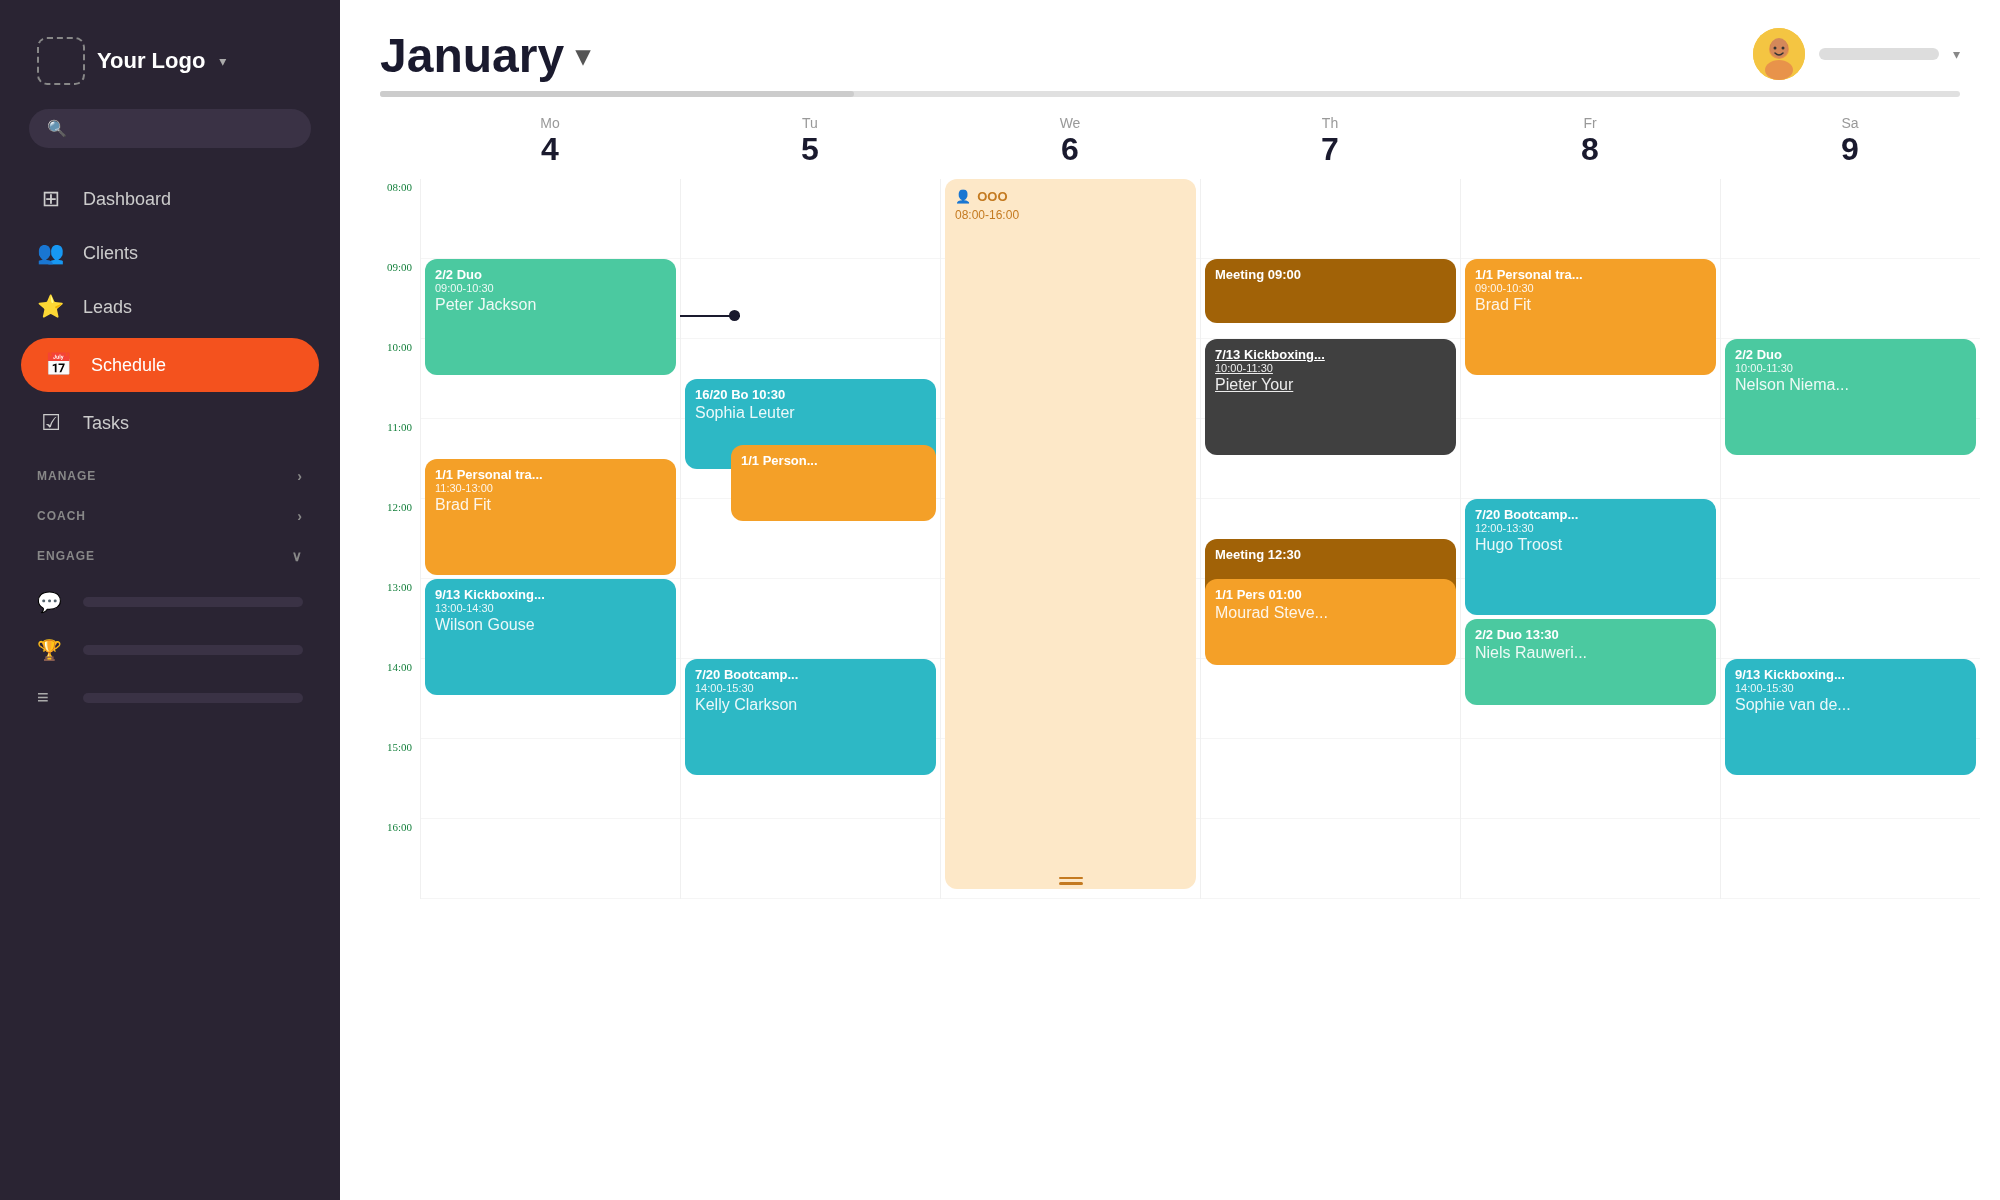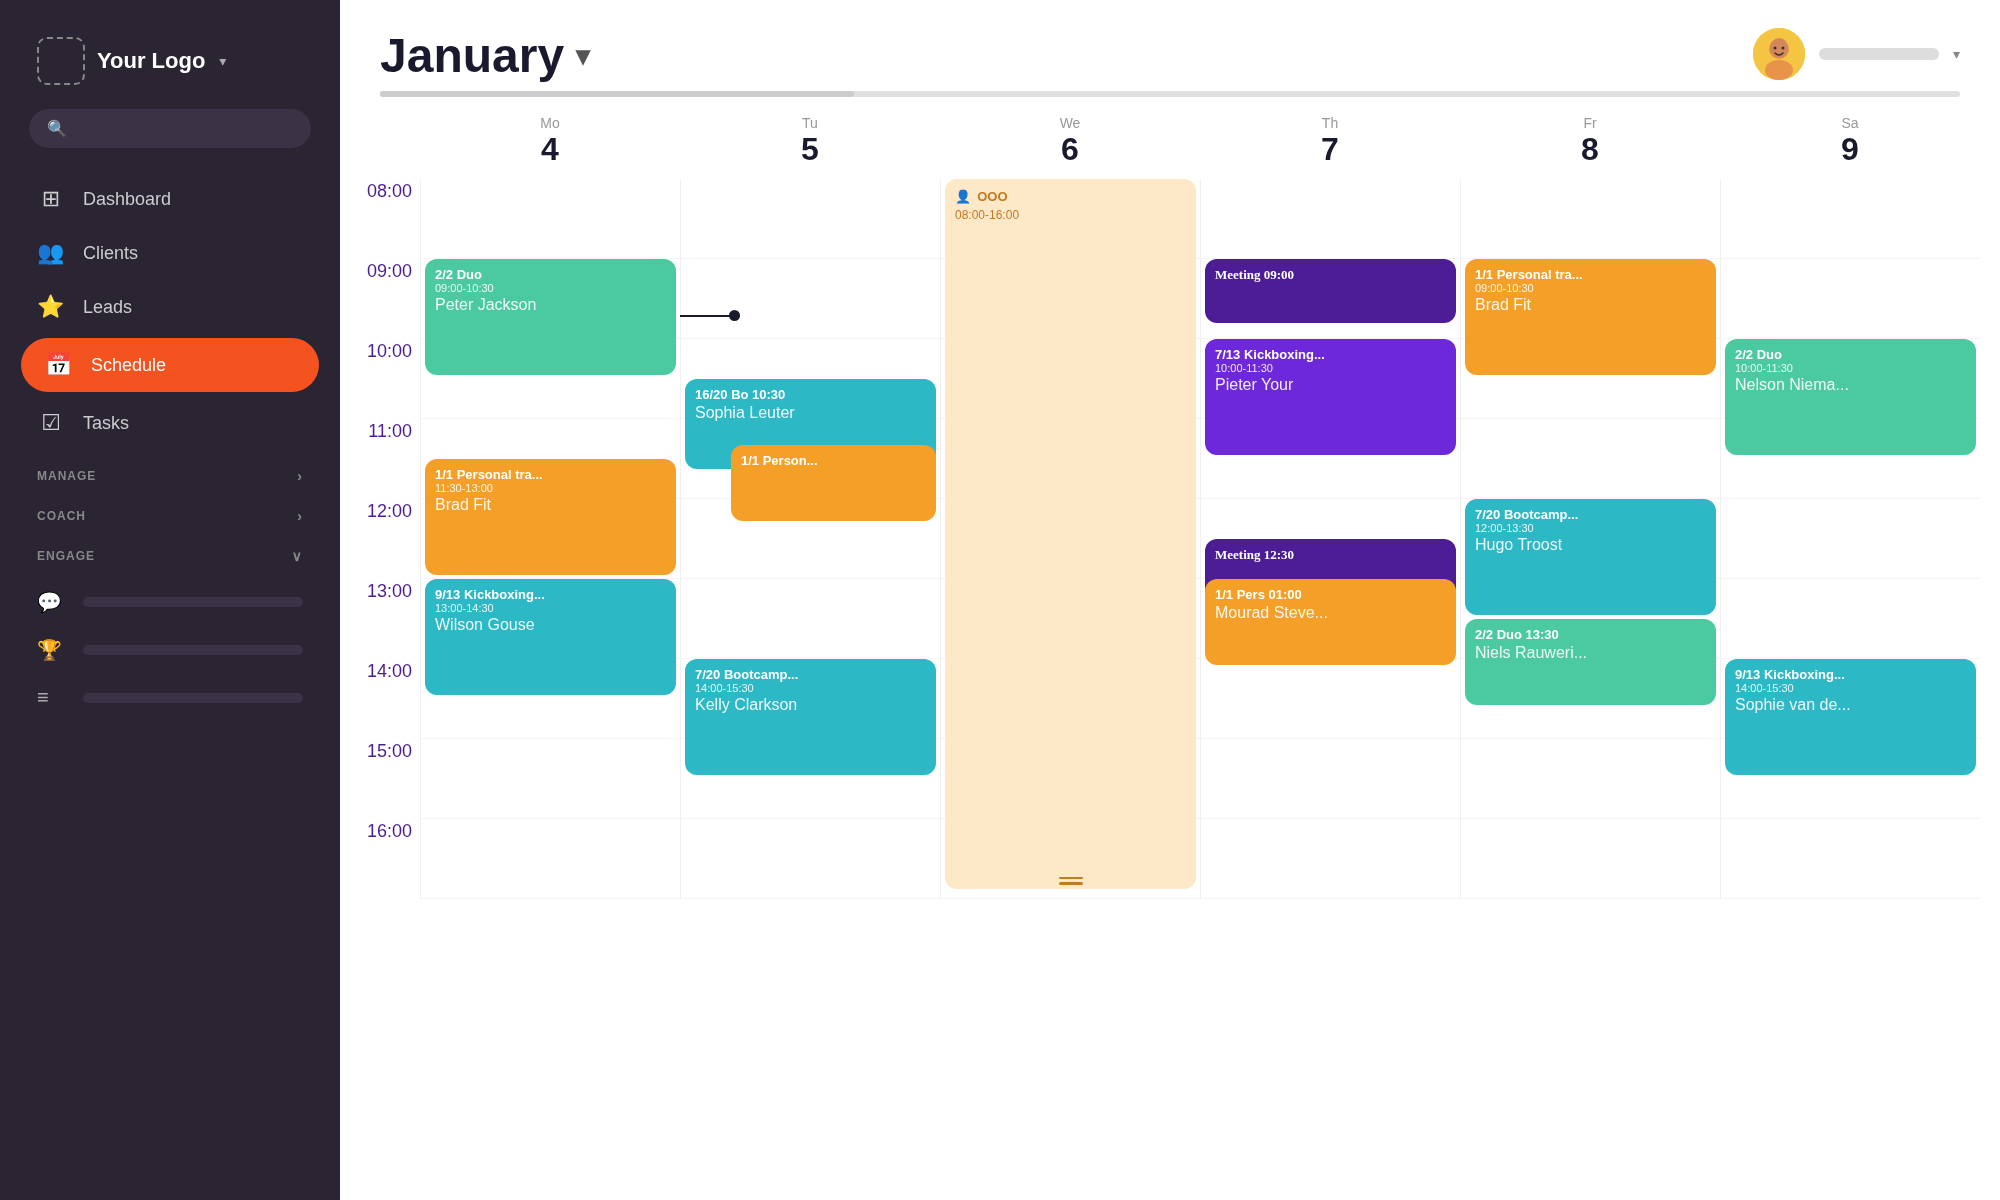--- a/index.html
+++ b/index.html
@@ -185,24 +185,25 @@
     .day-name { font-size: 14px; color: #999; font-weight: 500; }
     .day-number { font-size: 32px; font-weight: 900; color: #1a1a2e; }
     .time-header {  }
 
     .time-col { grid-column: 1; }
     .time-label {
       height: 80px;
       display: flex;
       align-items: flex-start;
       padding-top: 2px;
-      font-size: 18px;
-      color: #4c1d95;
+      font-size: 11px;
+      color: #15803d;
       justify-content: flex-end;
       padding-right: 8px;
+      font-family: Liberation Serif, serif;
     }
 
     .day-col {
       position: relative;
       border-left: 1px solid #f0f0f0;
       min-height: 80px;
     }
     .hour-row {
       height: 80px;
       border-bottom: 1px solid #f5f5f5;
@@ -219,22 +220,22 @@
       color: #fff;
       overflow: hidden;
       z-index: 5;
     }
     .event-time { font-size: 11px; font-weight: 500; opacity: 0.9; }
     .event-name { font-size: 16px; font-weight: 500; opacity: 0.9; margin-top: 2px; }
 
     .event-green { background: #4bc9a0; }
     .event-orange { background: #f4a028; }
     .event-teal { background: #2db8c5; }
-    .event-pink { background: #4c1d95; font-family: Liberation Serif, serif; }
-    .event-blue { background: #6d28d9; }
+    .event-pink { background: #a16207; }
+    .event-blue { background: #404040; text-decoration: underline; }
 
     .ooo-event {
       position: absolute;
       left: 4px;
       right: 4px;
       background: #fde8c8;
       border-radius: 12px;
       padding: 10px;
       font-size: 13px;
       color: #c47a20;

